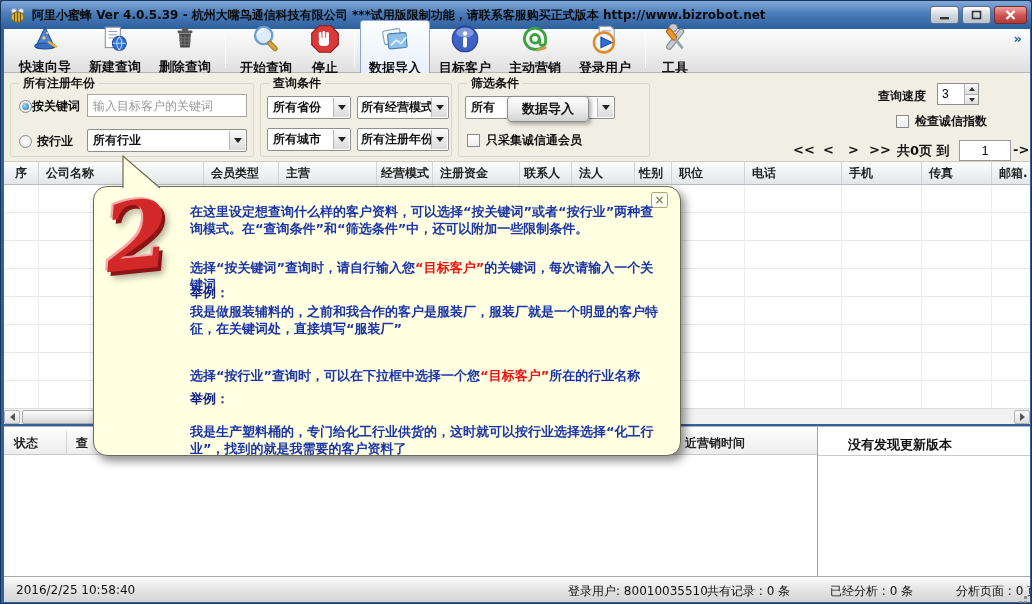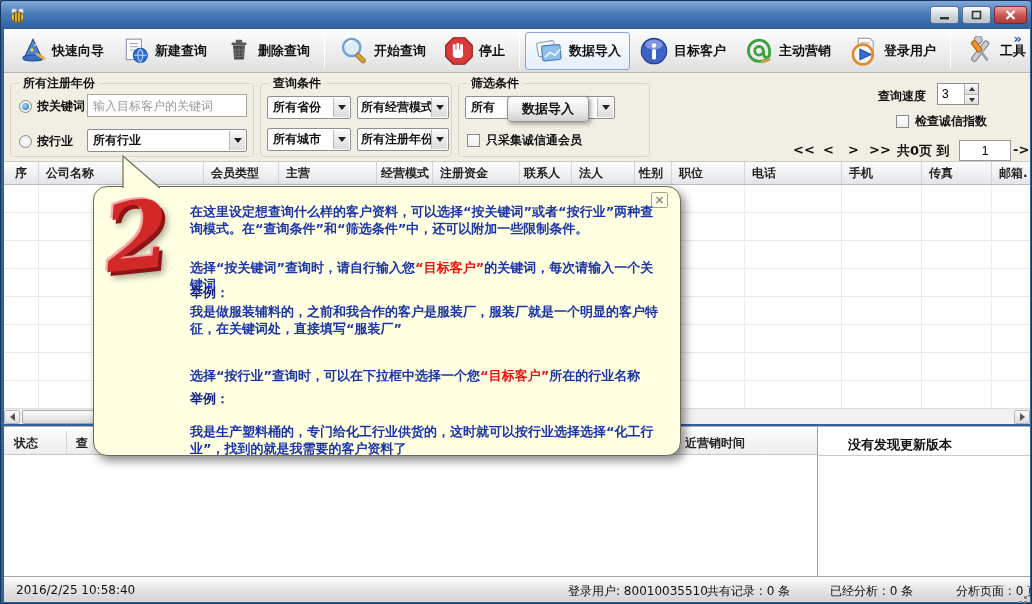--- a/index.html
+++ b/index.html
@@ -15,21 +15,21 @@
   .title { font-size:12px; font-weight:700; color:#0a0a0a; white-space:nowrap; }
   .winbtns { position:absolute; right:4px; top:5px; display:flex; gap:3px; }
   .wbtn { width:29px; height:18px; border:1px solid #5a6f8a; border-radius:3px;
     background:linear-gradient(#fdfdfd,#cfd6de 55%,#b9c2cc); display:flex; align-items:center; justify-content:center; }
   .wbtn.close { width:33px; background:linear-gradient(#eda4a4,#cc5252 55%,#b03a3a); border-color:#7a2828; }
 
   
   .toolbar { position:absolute; left:3px; top:28px; width:1026px; height:44px;
     background:linear-gradient(#fdfdfd,#ececec 60%,#dfdfdf); border-bottom:1px solid #b5b5b5;
     display:flex; align-items:center; padding-left:6px; }
-  .tbtn { display:flex; align-items:center; gap:5px; padding:3px 8px; border:1px solid transparent; border-radius:3px; }
+  .tbtn { display:flex; align-items:center; gap:5px; padding:3px 8px; border:1px solid transparent; border-radius:3px;flex-direction:column; }
   .tbtn .tlabel { font-size:13px; font-weight:700; color:#111; white-space:nowrap; }
   .tbtn.hovered { border-color:#86a7d8; background:linear-gradient(#fdfeff,#e3eefb); }
   .tsep { width:1px; height:34px; background:#c3c3c3; border-right:1px solid #fff; margin:0 5px; }
   .tri-dd { width:0; height:0; border-left:4px solid transparent; border-right:4px solid transparent; border-top:5px solid #222; margin-left:3px; }
   .chevron { position:absolute; right:8px; top:2px; font-size:13px; font-weight:700; color:#2456a4; }
 
   
   .filterpanel { position:absolute; left:3px; top:72px; width:1026px; height:89px;
     background:#f1efe3; border-bottom:1px solid #cfccbd; }
   .group { position:absolute; border:1px solid #d9d6c8; border-radius:3px; }
@@ -118,20 +118,21 @@
 
 <div id="app">
 
   <div class="titlebar">
     <svg class="appicon" width="17" height="17" viewBox="0 0 17 17">
       <circle cx="5" cy="4" r="2.6" fill="#dfe9f4" stroke="#8fa4ba"></circle>
       <circle cx="12" cy="4" r="2.6" fill="#dfe9f4" stroke="#8fa4ba"></circle>
       <ellipse cx="8.5" cy="10" rx="6.2" ry="5.2" fill="#f2c53a" stroke="#8a6a10"></ellipse>
       <path d="M5.5 5.7v8.6 M8.5 5v10 M11.5 5.7v8.6" stroke="#6b4e0a" stroke-width="1.4" fill="none"></path>
     </svg>
+    <span class="title">阿里小蜜蜂 Ver 4.0.5.39 - 杭州大嘴鸟通信科技有限公司 ***试用版限制功能，请联系客服购买正式版本 http://www.bizrobot.net</span>
     <div class="winbtns">
       <div class="wbtn">
         <svg width="11" height="9" viewBox="0 0 11 9">
             <rect x="1" y="6" width="9" height="2.4" fill="#333"></rect>
           </svg>
       </div>
       <div class="wbtn">
         <svg width="11" height="10" viewBox="0 0 11 10">
             <rect x="1.5" y="1.5" width="8" height="7" fill="none" stroke="#333" stroke-width="1.6"></rect>
           </svg>
@@ -238,21 +239,21 @@
       <span class="tlabel">工具</span>
 
     </div>
     <span class="chevron">»</span>
   </div>
 
   <div class="filterpanel"></div>
 
   <div class="group" style="left:9px; top:82px; width:244px; height:74px;">
     <span class="gtitle">所有注册年份</span>
-    <div style="position:absolute; left:8px; top:14px; display:flex; align-items:center; gap:5px;">
+    <div style="position:absolute; left:8px; top:14px; display:flex; align-items:center; ">
       <span class="radio checked"></span>
       <span class="flabel">按关键词</span>
     </div>
     <input class="txt" style="position: absolute; left: 76px; top: 10px; width: 160px;" type="text" placeholder="输入目标客户的关键词">
     <div style="position:absolute; left:8px; top:49px; display:flex; align-items:center; gap:5px;">
       <span class="radio"></span>
       <span class="flabel">按行业</span>
     </div>
     <div class="combo" style="position:absolute; left:76px; top:45px; width:160px;">
       <span>所有行业</span>

